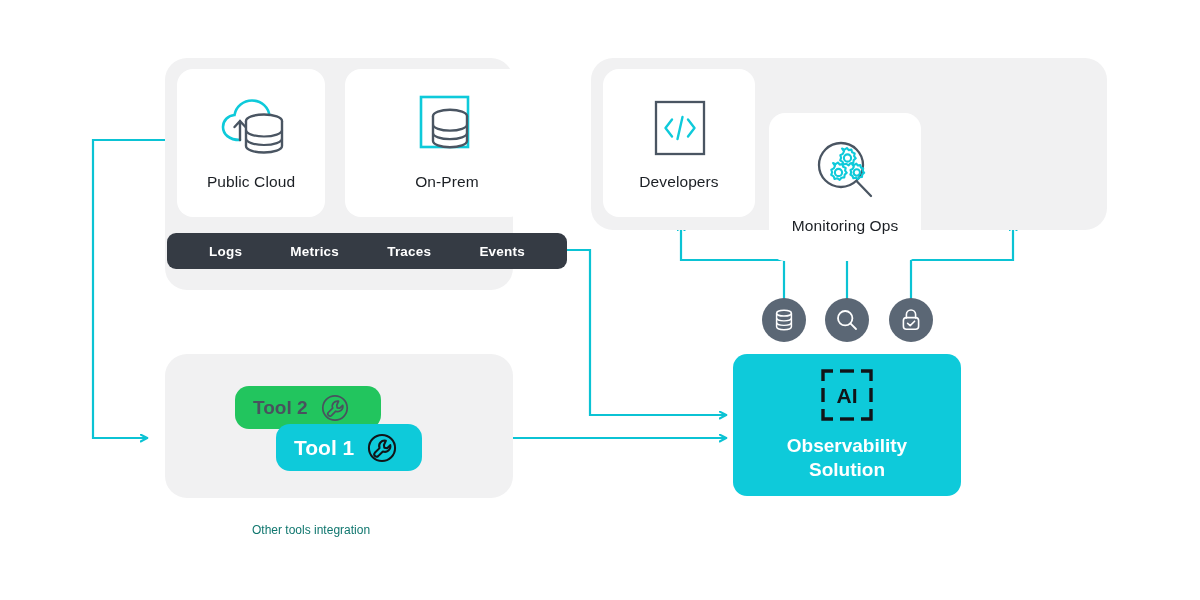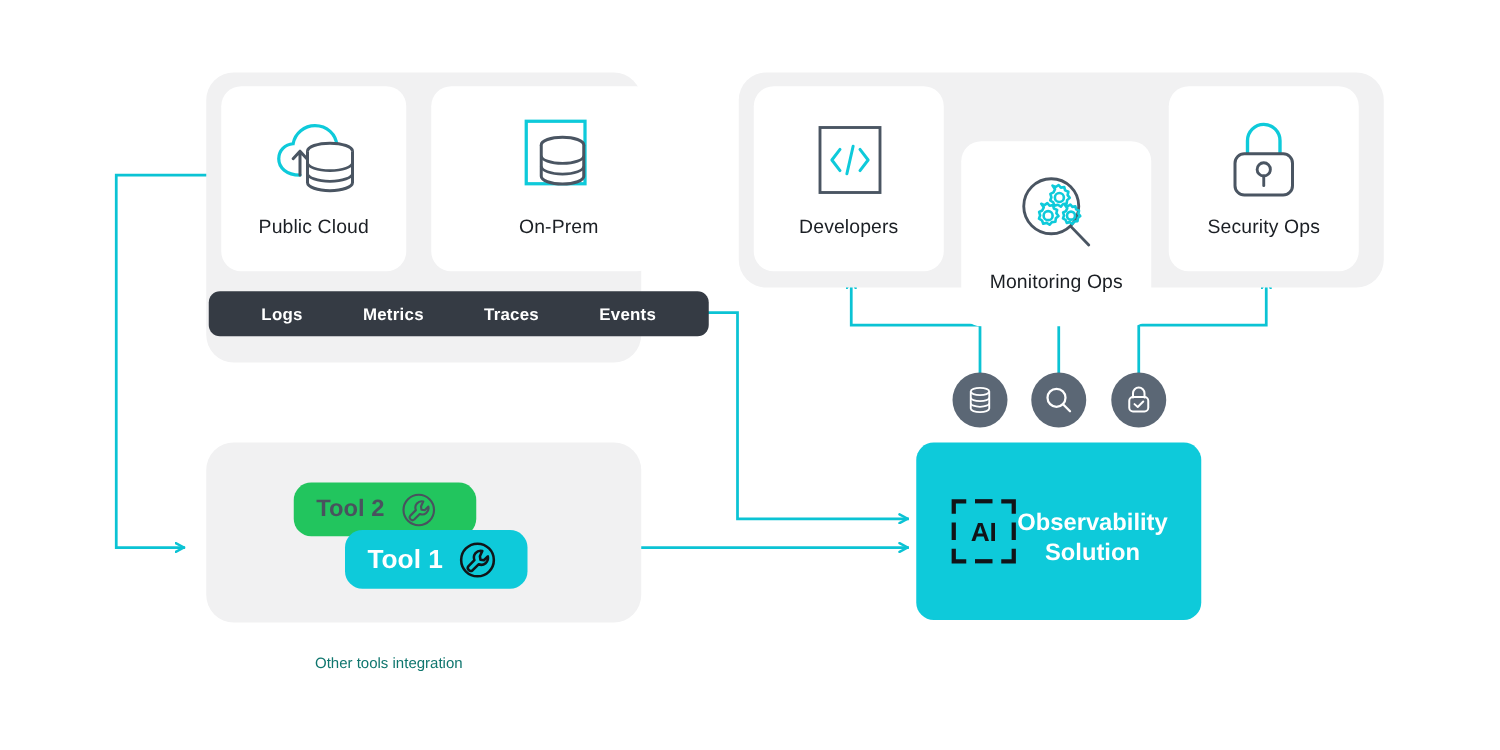--- a/index.html
+++ b/index.html
@@ -98,21 +98,21 @@
     color: #ffffff;
     font-size: 21px;
   }
 
   
   .obs-box {
     position: absolute;
     background: #0ecada;
     border-radius: 14px;
     display: flex;
-    flex-direction: row;
+    flex-direction: column;
     align-items: center;
     justify-content: center;
   }
   .obs-title {
     color: #ffffff;
     font-weight: 700;
     font-size: 19px;
     line-height: 1.25;
     text-align: center;
     margin-top: 12px;
@@ -265,31 +265,20 @@
           <path d="M44,27 l2.3,1 2,-1.4 1.6,1.9 2.4,-0.4 0.6,2.4 2.3,1 -0.5,2.4 1.5,1.9 -1.9,1.6
                    -0.3,2.5 -2.5,0.3 -1.6,1.9 -2.1,-1.4 -2.4,0.6 -0.9,-2.3 -2.1,-1.3 0.8,-2.3
                    -0.7,-2.4 2.2,-1.1 1.1,-2.2 Z"></path>
           <circle cx="48.8" cy="35.5" r="3.2"></circle>
         </g>
       </svg>
     </div>
     <div class="card-label">Monitoring Ops</div>
   </div>
 
-  <div class="card" style="left:935px; top:69px; width:152px; height:148px;">
-    <div class="card-icon">
-      <svg width="62" height="68" viewBox="0 0 62 68">
-        <path d="M18,30 L18,18.5 A13,13 0 0 1 44,18.5 L44,30" fill="none" stroke="#0ecada" stroke-width="2.7" stroke-linecap="round"></path>
-        <rect x="8" y="29" width="46" height="33" rx="7.5" fill="#fff" stroke="#4a5562" stroke-width="2.4"></rect>
-        <circle cx="31" cy="41.5" r="5.3" fill="none" stroke="#4a5562" stroke-width="2.3"></circle>
-        <path d="M31,46.8 L31,54.5" fill="none" stroke="#4a5562" stroke-width="2.3" stroke-linecap="round"></path>
-      </svg>
-    </div>
-    <div class="card-label">Security Ops</div>
-  </div>
 
   <div class="badge" style="left:762px; top:298px;">
     <span>
       <svg width="22" height="24" viewBox="0 0 22 24">
         <ellipse cx="11" cy="5.2" rx="7.4" ry="2.9" fill="none" stroke="#fff" stroke-width="1.5"></ellipse>
         <path d="M3.6,5.2 L3.6,18.8 C3.6,20.4 6.9,21.7 11,21.7 C15.1,21.7 18.4,20.4 18.4,18.8 L18.4,5.2" fill="none" stroke="#fff" stroke-width="1.5"></path>
         <path d="M3.6,10 C3.6,11.6 6.9,12.9 11,12.9 C15.1,12.9 18.4,11.6 18.4,10" fill="none" stroke="#fff" stroke-width="1.4"></path>
         <path d="M3.6,14.5 C3.6,16.1 6.9,17.4 11,17.4 C15.1,17.4 18.4,16.1 18.4,14.5" fill="none" stroke="#fff" stroke-width="1.4"></path>
       </svg>
     </span>

